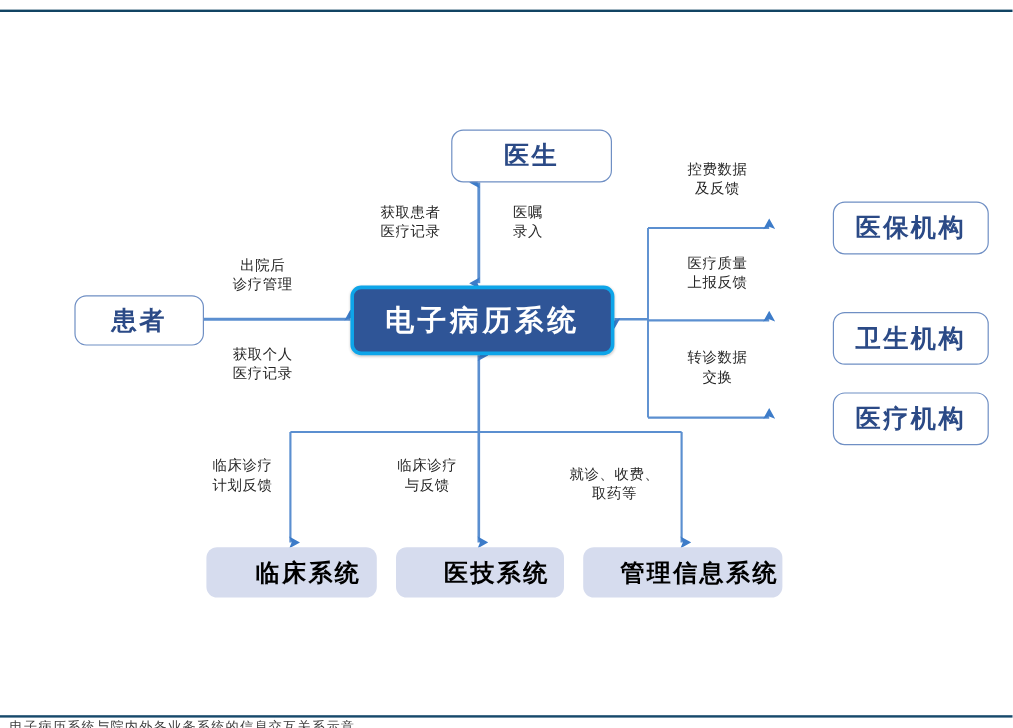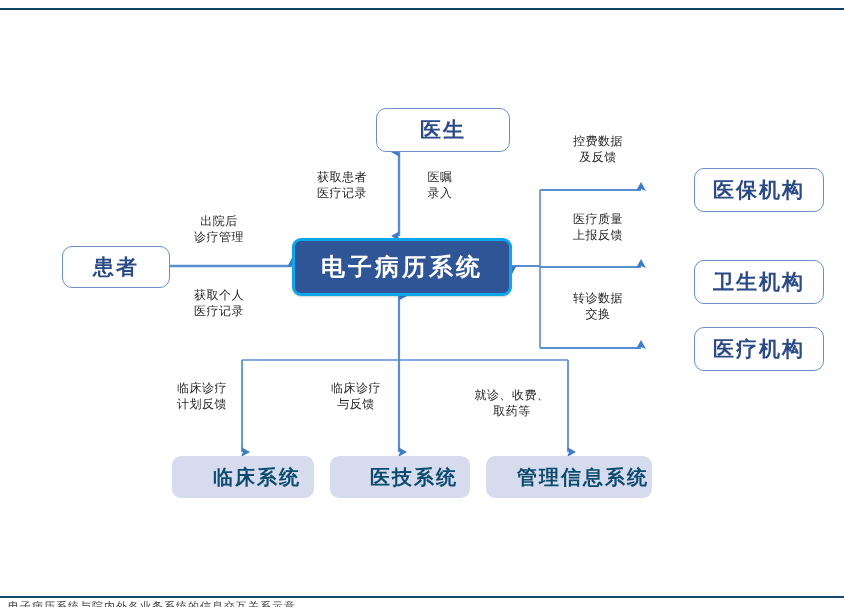--- a/index.html
+++ b/index.html
@@ -66,21 +66,21 @@
     color: #ffffff;
     font-size: 24px;
     font-weight: 700;
     letter-spacing: 3px;
     box-shadow: 0 1px 2px rgba(0,0,0,0.18);
   }
   .node.soft {
     background: #d6dcee;
     border: none;
     border-radius: 9px;
-    color: #0c4a6e;
+    color: #000000;
     font-size: 20px;
     font-weight: 700;
     letter-spacing: 2px;
     padding-left: 28px;
   }
 
   
   .label {
     position: absolute;
     color: #262626;

